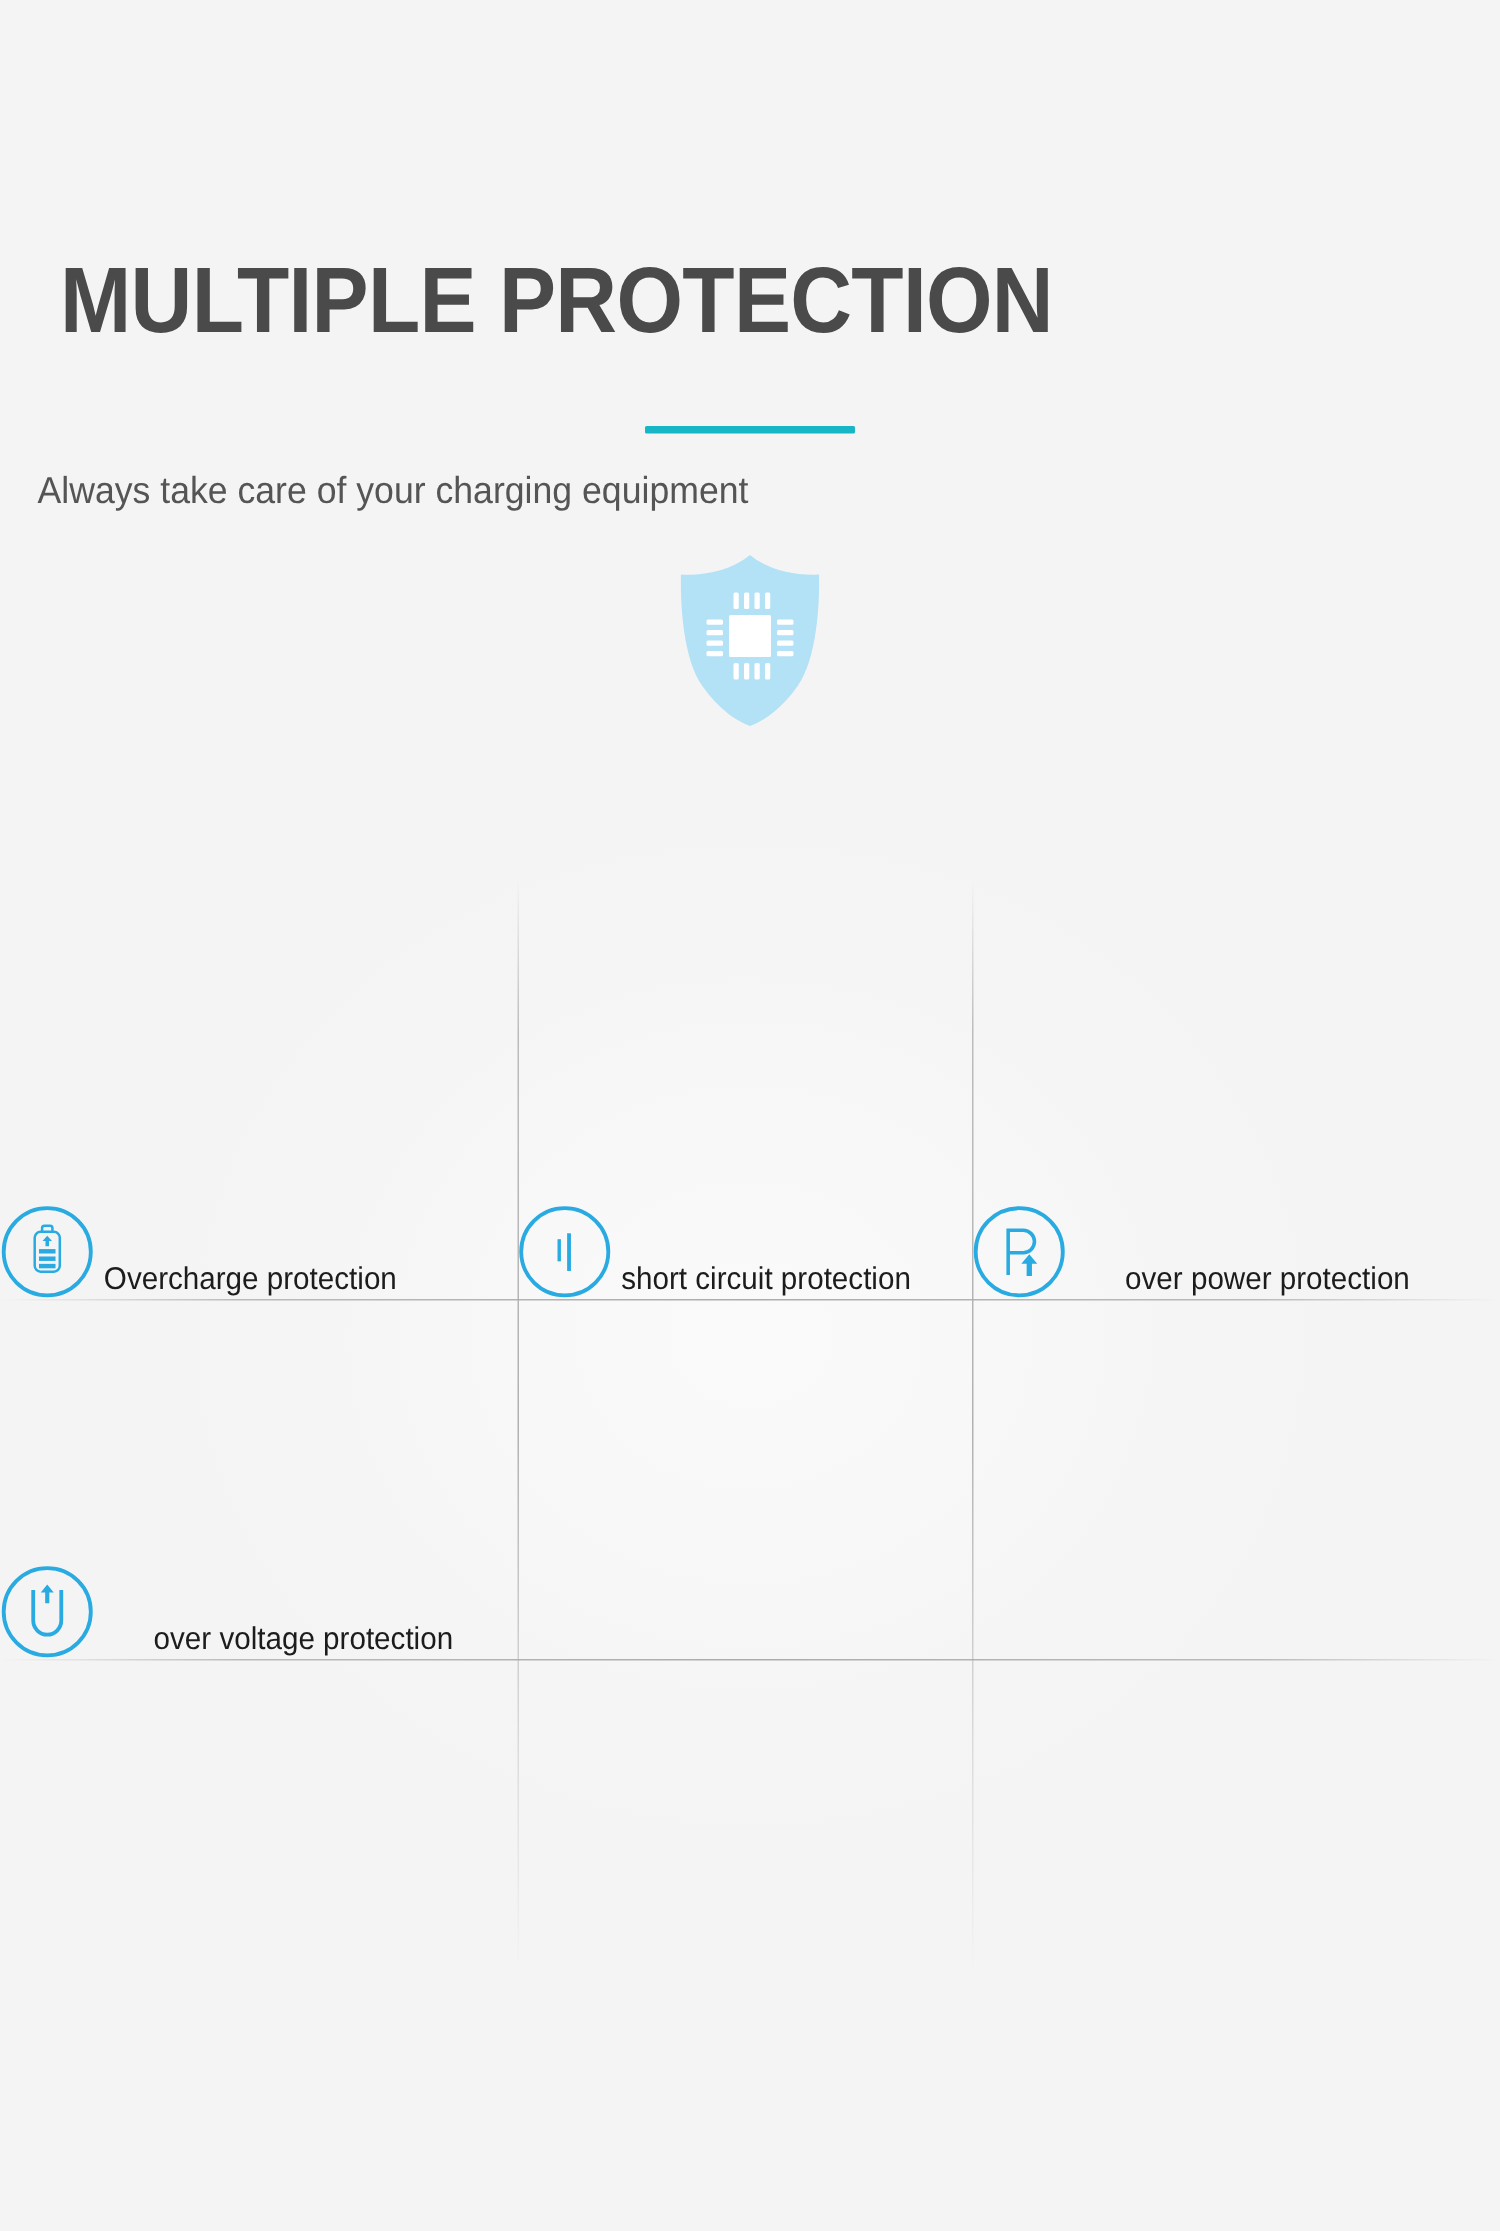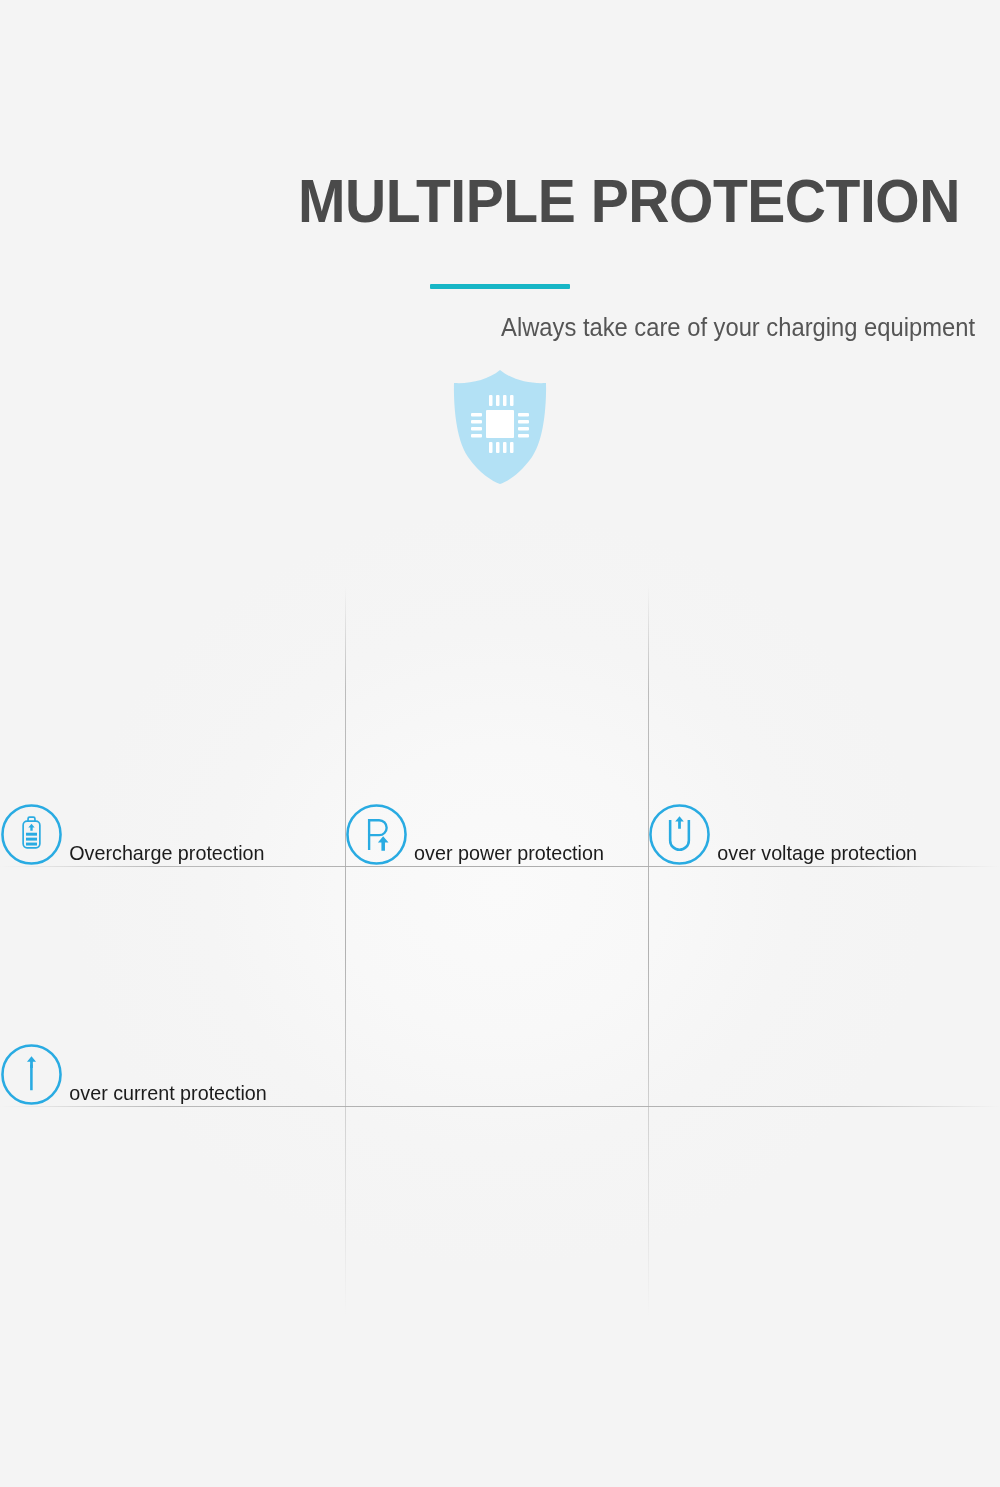--- a/index.html
+++ b/index.html
@@ -24,21 +24,21 @@
     height: 960px;
     background: radial-gradient(ellipse 430px 380px at 500px 460px,
                 #fafafa 0%, #f8f8f8 38%, #f5f5f5 68%, rgba(244,244,244,0) 100%);
     pointer-events: none;
   }
 
   
   .header {
     position: relative;
     padding-top: 170px;
-    text-align: right;
+    text-align: left;
   }
   .title {
     font-size: 62px;
     line-height: 62px;
     font-weight: 700;
     color: #4a4a4a;
     letter-spacing: -0.5px;
     transform: scaleX(0.92);
     transform-origin: center;
     white-space: nowrap;
@@ -117,21 +117,21 @@
     grid-template-columns: 345px 303px 352px;
     grid-template-rows: 380px 240px 200px;
   }
   .cell {
     display: flex;
     flex-direction: row;
     align-items: flex-end;
     position: relative;
   }
   .cell.r1 { padding-top: 138px; }
-  .cell.r2 { padding-top: 38px; }
+  .cell.r2 { padding-top: 38px; gap: 33px; }
   .cell.r3 { padding-top: 40px; }
   .cell.empty { visibility: hidden; }
 
   .icon-circle {
     width: 63px;
     height: 63px;
     display: block;
   }
   .feature-label {
     margin-top: 20px;
@@ -199,47 +199,47 @@
         <path d="M28.5 18.5 v-2.5 a1.6 1.6 0 0 1 1.6-1.6 h3.8 a1.6 1.6 0 0 1 1.6 1.6 v2.5" fill="none" stroke="#29abe2" stroke-width="1.7"></path>
         <path d="M32 21.2 l3.2 3.6 h-2 v3.4 h-2.4 v-3.4 h-2 Z" fill="#29abe2"></path>
         <rect x="26.4" y="30.2" width="11.2" height="3" fill="#29abe2"></rect>
         <rect x="26.4" y="35.2" width="11.2" height="3" fill="#29abe2"></rect>
         <rect x="26.4" y="40.2" width="11.2" height="3" fill="#29abe2"></rect>
       </svg>
       <div class="feature-label">Overcharge protection</div>
     </div>
 
 
+    <div class="cell r1">
+      <svg class="icon-circle" viewBox="0 0 64 64">
+        <circle cx="32" cy="32" r="29.5" fill="none" stroke="#29abe2" stroke-width="2.6"></circle>
+        <rect x="27.1" y="23.5" width="2.3" height="15" fill="#29abe2"></rect>
+        <rect x="33.6" y="19.5" width="2.6" height="25.5" fill="#29abe2"></rect>
+      </svg>
+      <div class="feature-label">short circuit protection</div>
+    </div>
 
     <div class="cell r2">
       <svg class="icon-circle" viewBox="0 0 64 64">
         <circle cx="32" cy="32" r="29.5" fill="none" stroke="#29abe2" stroke-width="2.6"></circle>
         <path d="M24.5 46.5 V17.5 h10.2 a7.6 7.6 0 0 1 0 15.2 H24.5" fill="none" stroke="#29abe2" stroke-width="2.4" stroke-linecap="square"></path>
         <path d="M37 48.5 v-8.4 h-3.6 l5.4 -6.4 l5.4 6.4 h-3.6 v8.4 Z" fill="#29abe2"></path>
       </svg>
       <div class="feature-label">over power protection</div>
     </div>
 
     <div class="cell r2">
       <svg class="icon-circle" viewBox="0 0 64 64">
         <circle cx="32" cy="32" r="29.5" fill="none" stroke="#29abe2" stroke-width="2.6"></circle>
         <path d="M22.5 18.5 v19.5 a9.5 9.5 0 0 0 19 0 V18.5" fill="none" stroke="#29abe2" stroke-width="2.6" stroke-linecap="square"></path>
         <path d="M32 13.5 l4.4 5.4 h-3 v7.3 h-2.8 v-7.3 h-3 Z" fill="#29abe2"></path>
       </svg>
       <div class="feature-label">over voltage protection</div>
     </div>
 
-    <div class="cell r2">
-      <svg class="icon-circle" viewBox="0 0 64 64">
-        <rect x="30.6" y="22" width="2.6" height="26" fill="#29abe2"></rect>
-        <circle cx="32" cy="32" r="29.5" fill="none" stroke="#29abe2" stroke-width="2.6"></circle>
-        <path d="M32 13.5 l4.6 5.6 h-3.2 v6.4 h-2.8 v-6.4 h-3.2 Z" fill="#29abe2"></path>
-      </svg>
-      <div class="feature-label">over current protection</div>
-    </div>
 
     <div class="cell r3 empty"></div>
 
 
     <div class="cell r3 empty"></div>
 
   </div>
 </div>
 
 </body></html>

